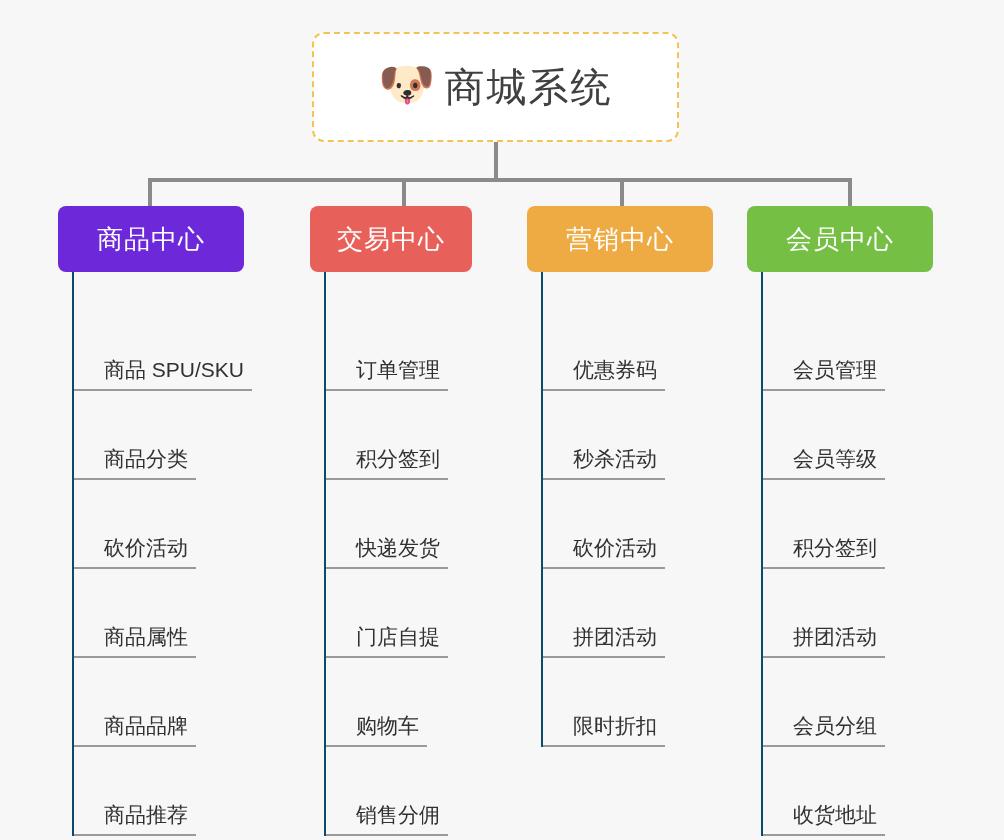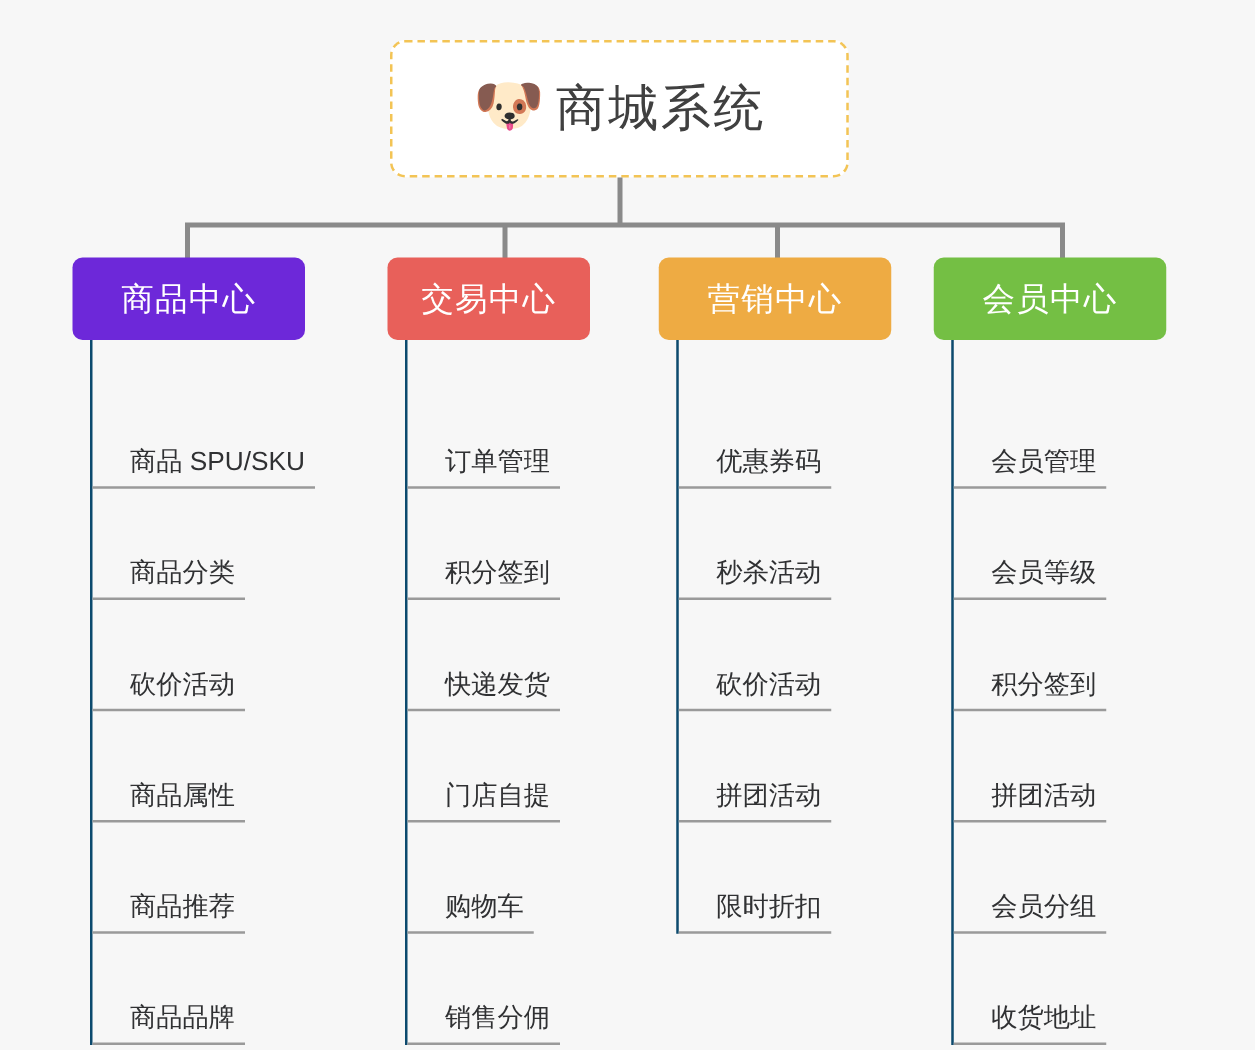--- a/index.html
+++ b/index.html
@@ -155,24 +155,24 @@
     <div class="leaf-item">
         <span class="leaf-label">商品分类</span>
       </div>
     <div class="leaf-item">
         <span class="leaf-label">砍价活动</span>
       </div>
     <div class="leaf-item">
         <span class="leaf-label">商品属性</span>
       </div>
     <div class="leaf-item">
+        <span class="leaf-label">商品品牌</span>
+      </div>
+    <div class="leaf-item">
         <span class="leaf-label">商品推荐</span>
-      </div>
-    <div class="leaf-item">
-        <span class="leaf-label">商品品牌</span>
       </div>
   </div>
 </div>
 
 <div class="column" id="column-1">
   <div class="category-box" style="background: rgb(232, 96, 90);">
     <span>交易中心</span>
   </div>
   <div class="leaf-list">
     <div class="leaf-item">

